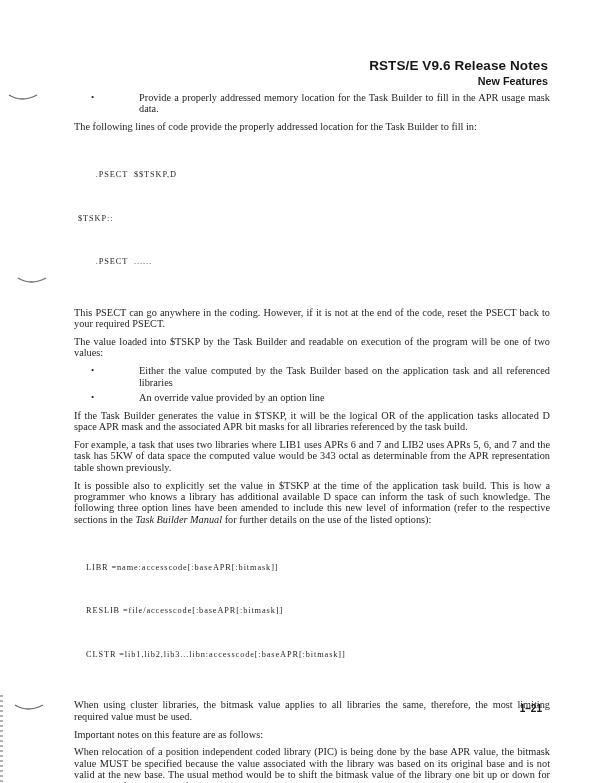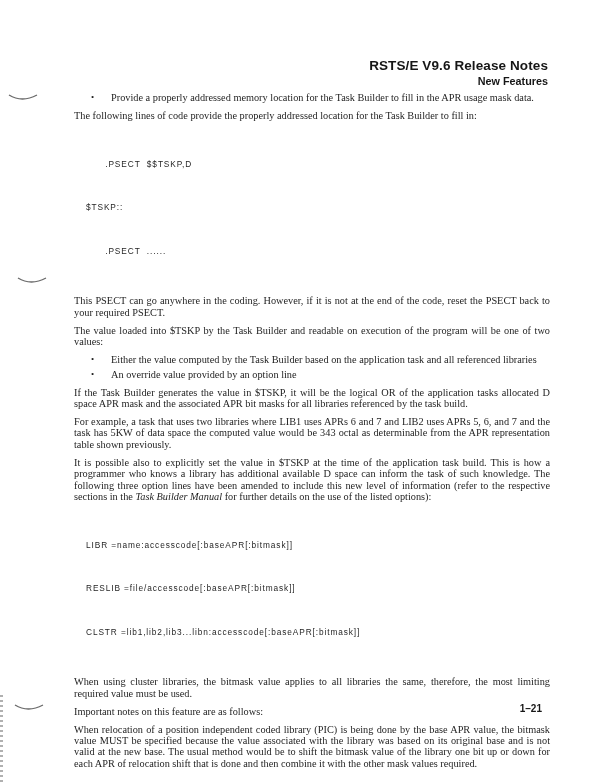--- a/index.html
+++ b/index.html
@@ -28,29 +28,29 @@
   .body-col {
     position: absolute; left: 74px; top: 92px; width: 476px;
     font-size: 10.3px; line-height: 11.4px;
     text-align: justify;
   }
   .body-col p { margin: 0 0 6.5px 0; }
 
   .bullet-row { display: flex; margin: 0 0 6.5px 0; }
   .bullet-row.tight { margin-bottom: 3.5px; }
   .bullet-marker { flex: none; width: 37px; padding-left: 17px; box-sizing: border-box; font-size: 9px; }
-  .bullet-text { flex: 1; text-align: justify; }
+  .bullet-text { flex: 1; text-align: justify; margin-left: 28px; }
 
   .code {
-    font-family: Liberation Sans, sans-serif;
+    font-family: Liberation Serif, serif;
     font-size: 8.3px; line-height: 14.5px;
     letter-spacing: 0.9px;
     white-space: pre;
     color: #252525;
-    margin: 3px 0 8px 12px;
+    margin: 3px 0 8px 4px;
     text-align: left;
   }
   .code.opts { margin-left: 12px; }
 
   
   .footer {
     position: absolute; top: 703px; right: 62px;
     font-family: "Liberation Sans", sans-serif;
     font-weight: bold; font-size: 10px; color: #161616;
   }

